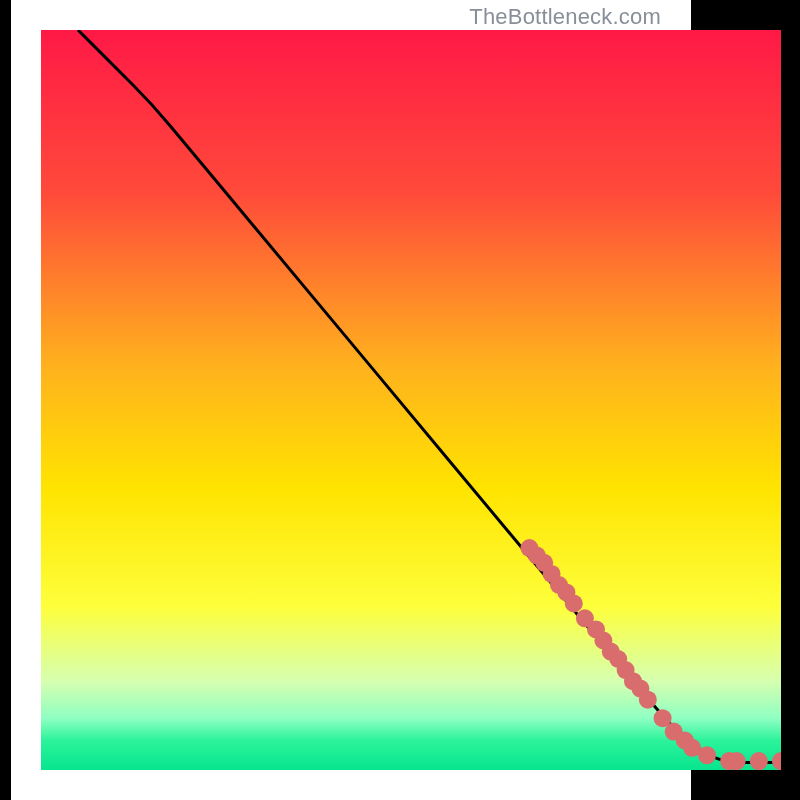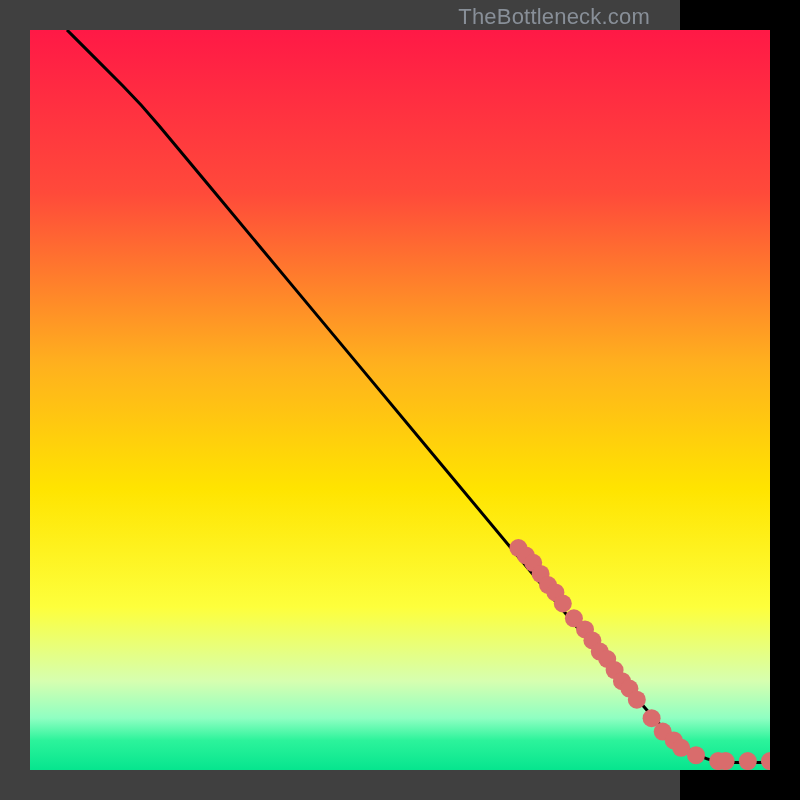--- a/index.html
+++ b/index.html
@@ -6,23 +6,23 @@
     margin: 0;
     padding: 0;
     width: 800px;
     height: 800px;
     overflow: hidden;
     background: #000;
     font-family: Arial, Helvetica, sans-serif;
   }
   .frame {
     position: absolute;
-    left: 0; top: 0;
+    left: 11px; top: 0;
     width: 680px; height: 800px;
-    background: #404040;
+    background: #ffffff;
   }
   .plot-area {
     position: absolute;
     left: 30px;
     top: 30px;
     width: 740px;
     height: 740px;
     overflow: hidden;
   }
   .attribution {

